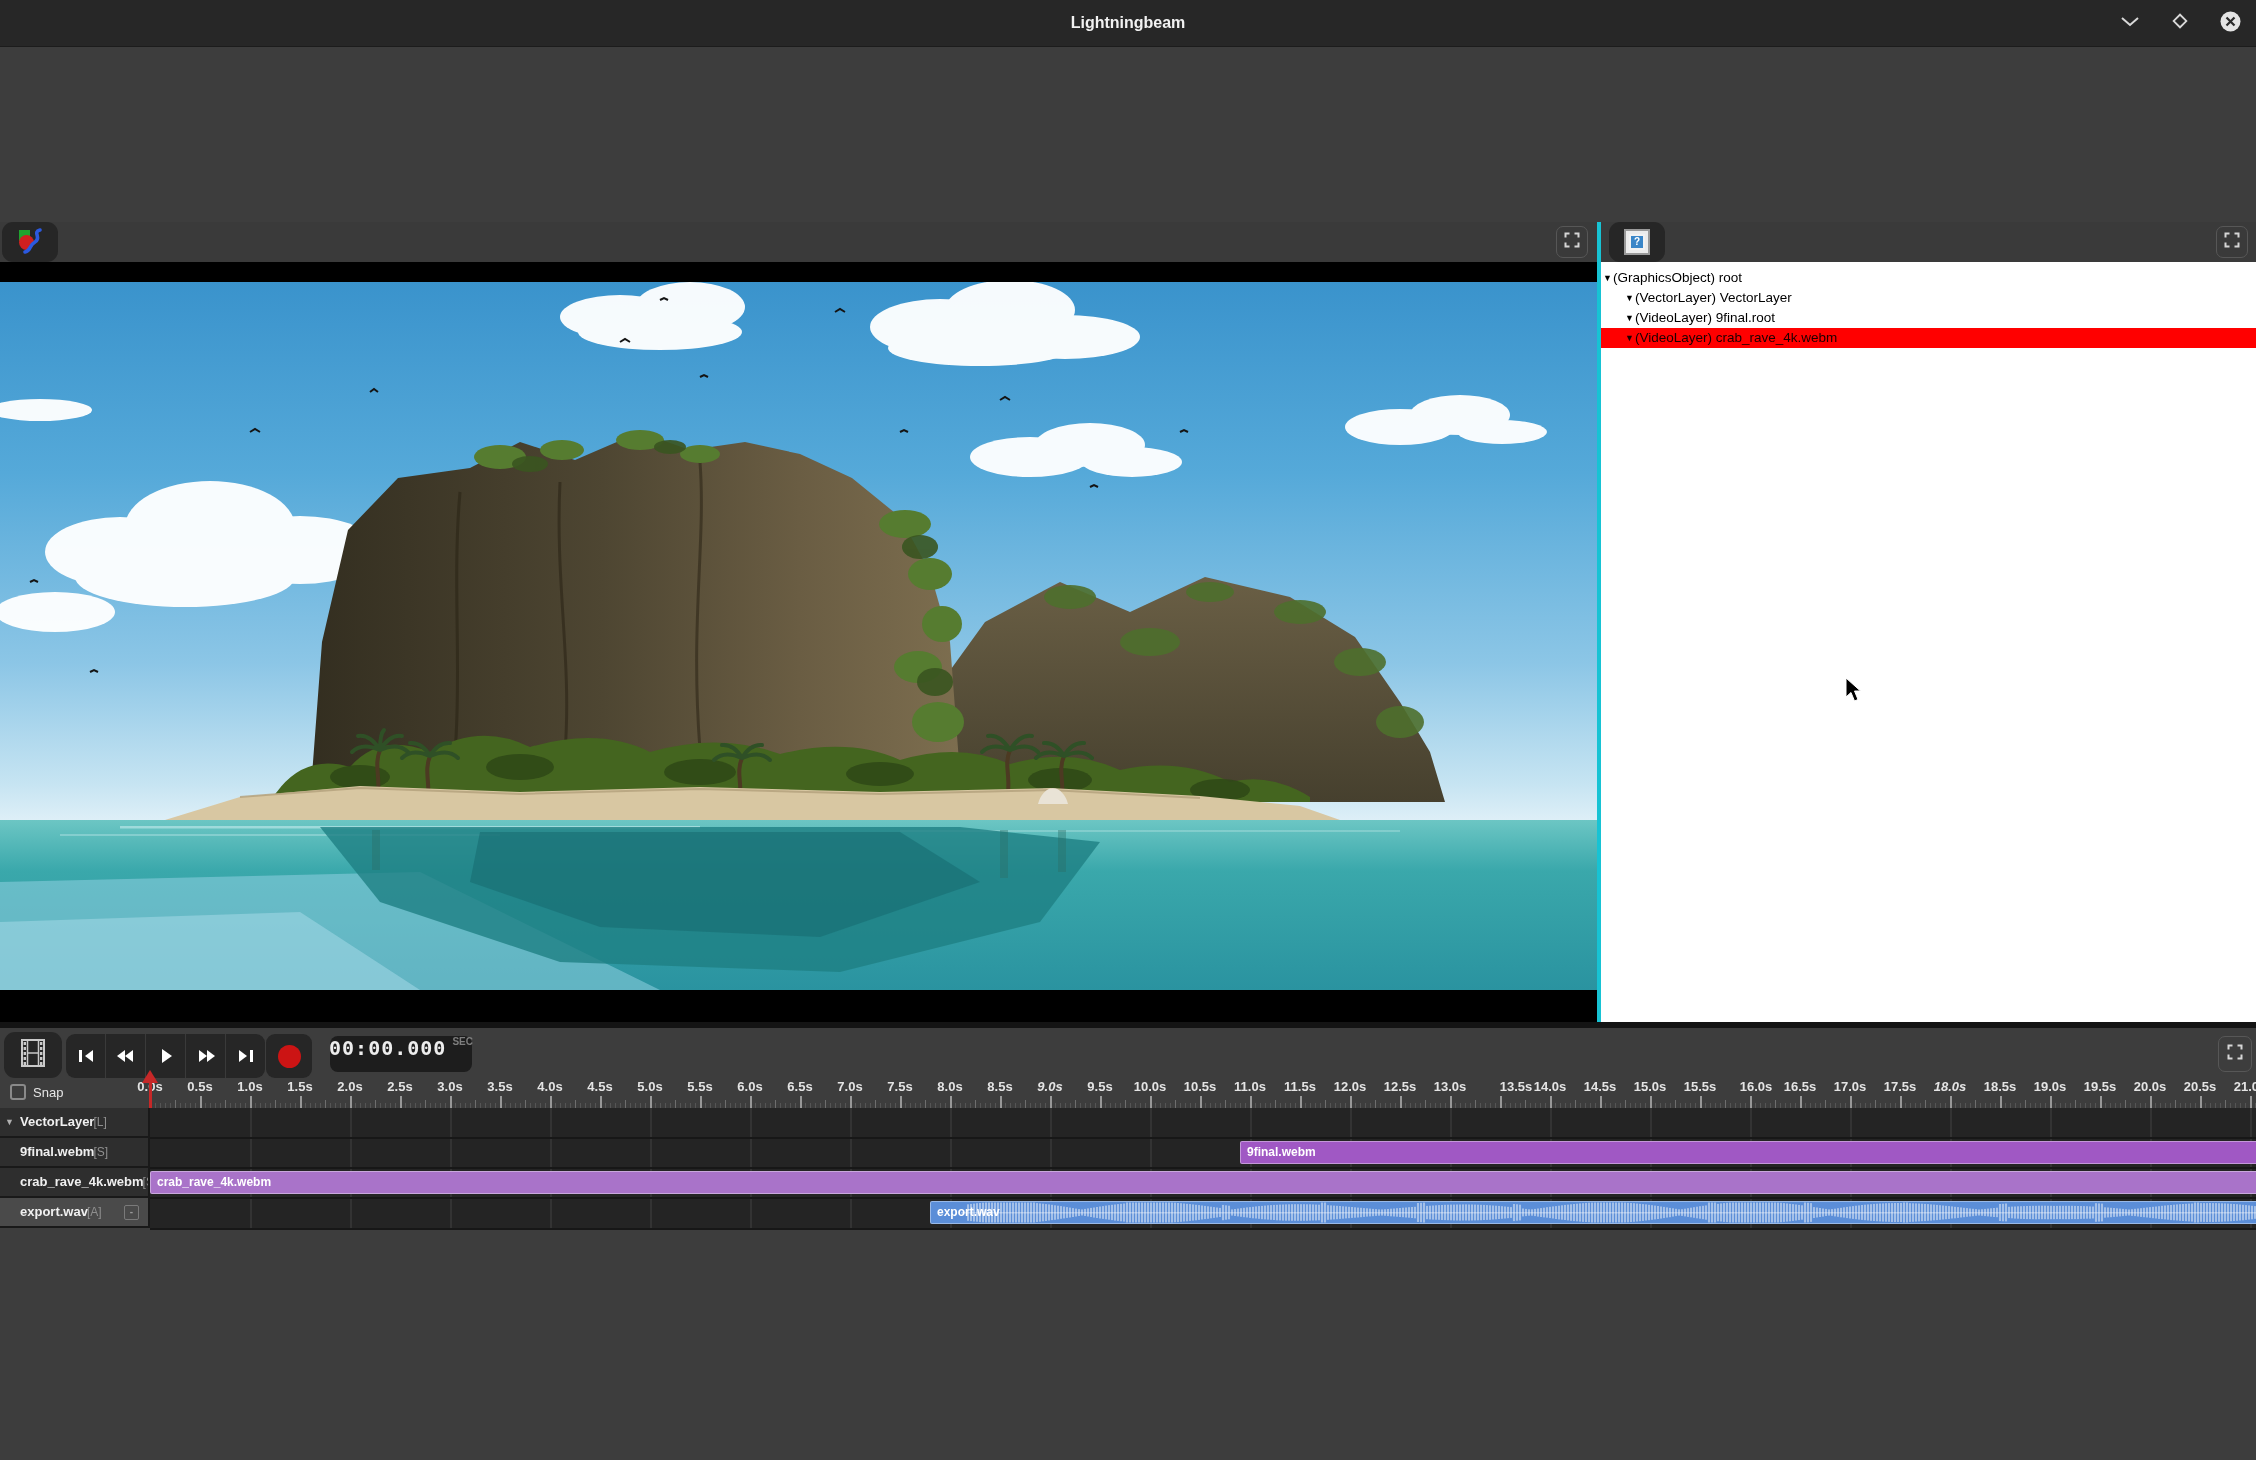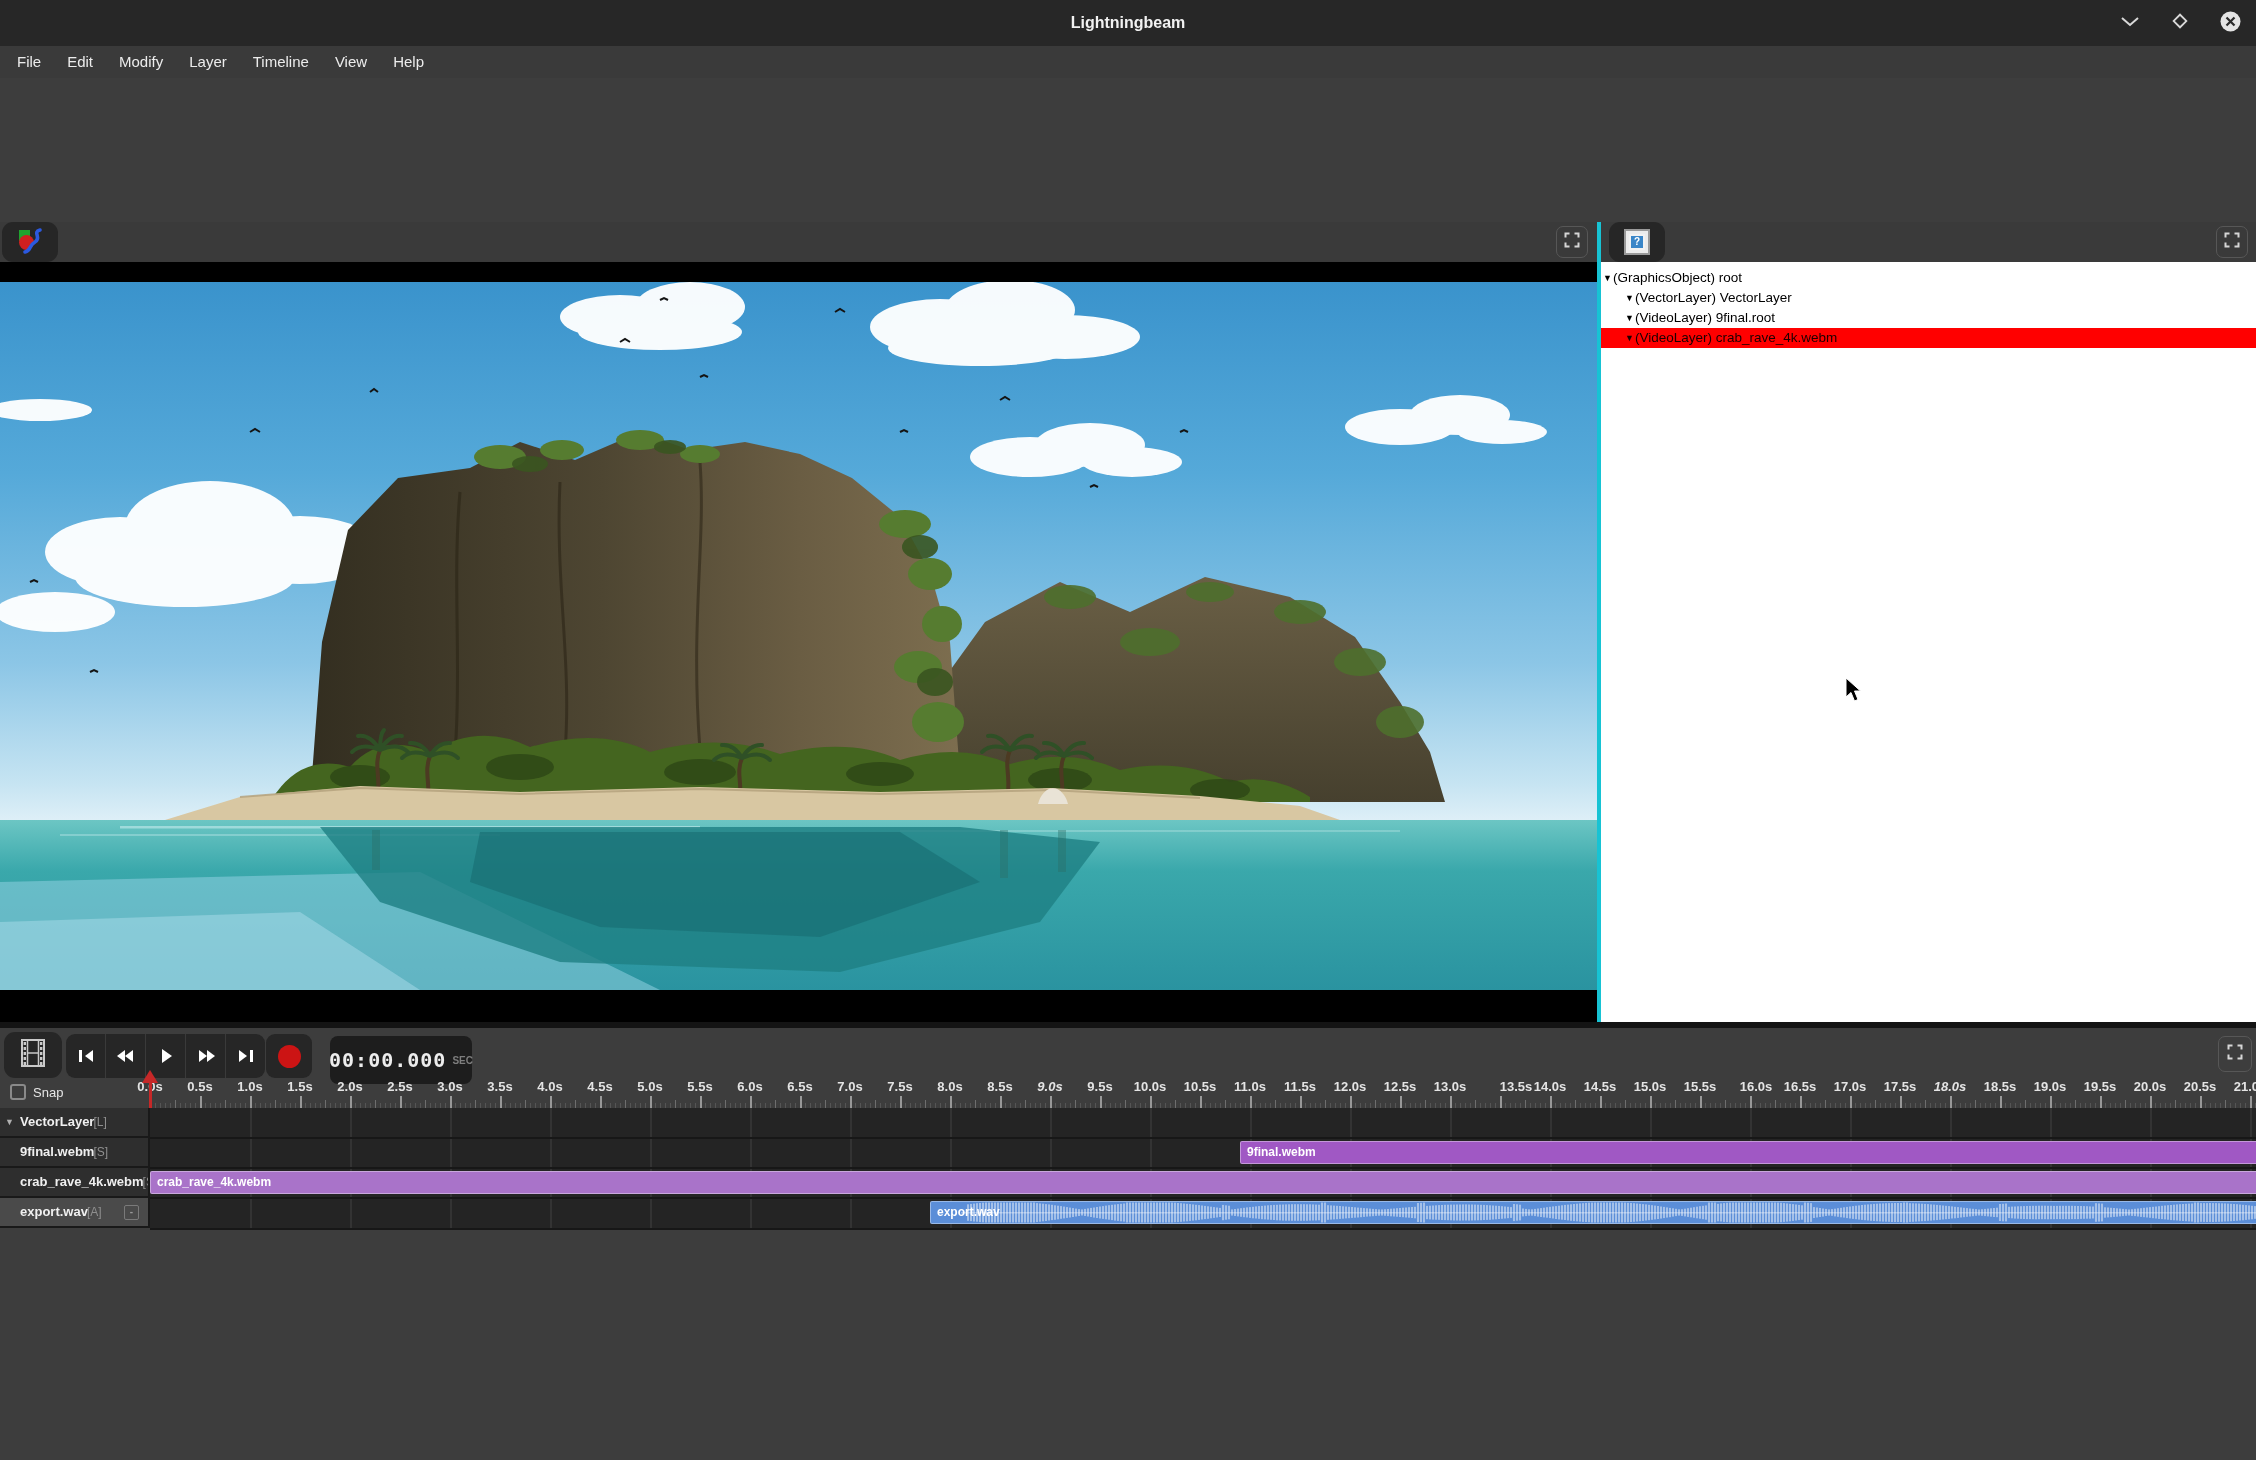--- a/index.html
+++ b/index.html
@@ -44,21 +44,21 @@
   .cursor{position:absolute;pointer-events:none;}
 
   
   .timeline{position:absolute;left:0;top:1022px;width:2256px;height:438px;background:#3d3d3d;}
   .tl-topline{position:absolute;left:0;top:0;width:2256px;height:6px;background:#141414;}
   .transport-group{position:absolute;left:66px;top:12px;height:44px;background:#262626;border-radius:9px;display:flex;overflow:hidden;}
   .tr-btn{width:39px;height:44px;display:flex;align-items:center;justify-content:center;border-right:1px solid #3a3a3a;}
   .tr-btn:last-child{border-right:none;}
   .rec-btn{position:absolute;left:266px;top:12px;width:46px;height:44px;background:#262626;border-radius:9px;display:flex;align-items:center;justify-content:center;}
   .rec-dot{width:23px;height:23px;border-radius:50%;background:#cc1414;}
-  .time-display{position:absolute;left:330px;top:14px;width:142px;height:48px;background:#1d1d1d;border-radius:8px;display:flex;align-items:center;justify-content:center;gap:6px;}
+  .time-display{position:absolute;left:330px;top:14px;width:142px;height:36px;background:#1d1d1d;border-radius:8px;display:flex;justify-content:center;gap:6px;}
   .time-text{font-family:"DejaVu Sans Mono",monospace;font-weight:bold;font-size:20px;color:#ededed;letter-spacing:1px;}
   .time-unit{font-size:10px;color:#7e7e7e;font-weight:bold;}
 
   
   .ruler{position:absolute;left:0;top:56px;width:2256px;height:30px;}
   .snap-box{position:absolute;left:10px;top:6px;width:16px;height:16px;border:2px solid #8a8a8a;border-radius:3px;box-sizing:border-box;background:transparent;}
   .snap-label{position:absolute;left:33px;top:5px;color:#e6e6e6;font-size:13px;line-height:20px;}
   .ruler-label{position:absolute;top:1px;transform:translateX(-50%);font-size:13px;font-weight:600;color:#e4e4e4;white-space:nowrap;}
   .tick{position:absolute;width:1px;background:#555;}
   .tick.major{width:2px;background:#989898;}
@@ -98,29 +98,20 @@
       </div>
       <div class="winbtn">
         <span><svg width="23" height="23" viewBox="0 0 23 23">
               <circle cx="11.5" cy="11.5" r="10" fill="#e4e4e4"></circle>
               <path d="M7.5,7.5 L15.5,15.5 M15.5,7.5 L7.5,15.5" stroke="#2a2a2a" stroke-width="2.2"></path>
             </svg></span>
       </div>
     </div>
   </div>
 
-  <div class="menubar" id="menubar">
-      <div class="menu-item">File</div>
-      <div class="menu-item">Edit</div>
-      <div class="menu-item">Modify</div>
-      <div class="menu-item">Layer</div>
-      <div class="menu-item">Timeline</div>
-      <div class="menu-item">View</div>
-      <div class="menu-item">Help</div>
-    </div>
 
 
   <div class="stage-panel">
     <div class="panel-header">
       <div class="icon-btn" style="left:2px;top:0;width:56px;height:40px;">
         <span><svg width="30" height="30" viewBox="0 0 30 30">
               <rect x="4" y="5" width="11" height="11" fill="#1fa32e"></rect>
               <circle cx="11.5" cy="17.5" r="7.5" fill="#cf1f1f"></circle>
               <path d="M25,5 C17,7 27,13 20,17 C13,21 17,25 10,27" fill="none" stroke="#2b59e0" stroke-width="3.6" stroke-linecap="round"></path>
             </svg></span>

